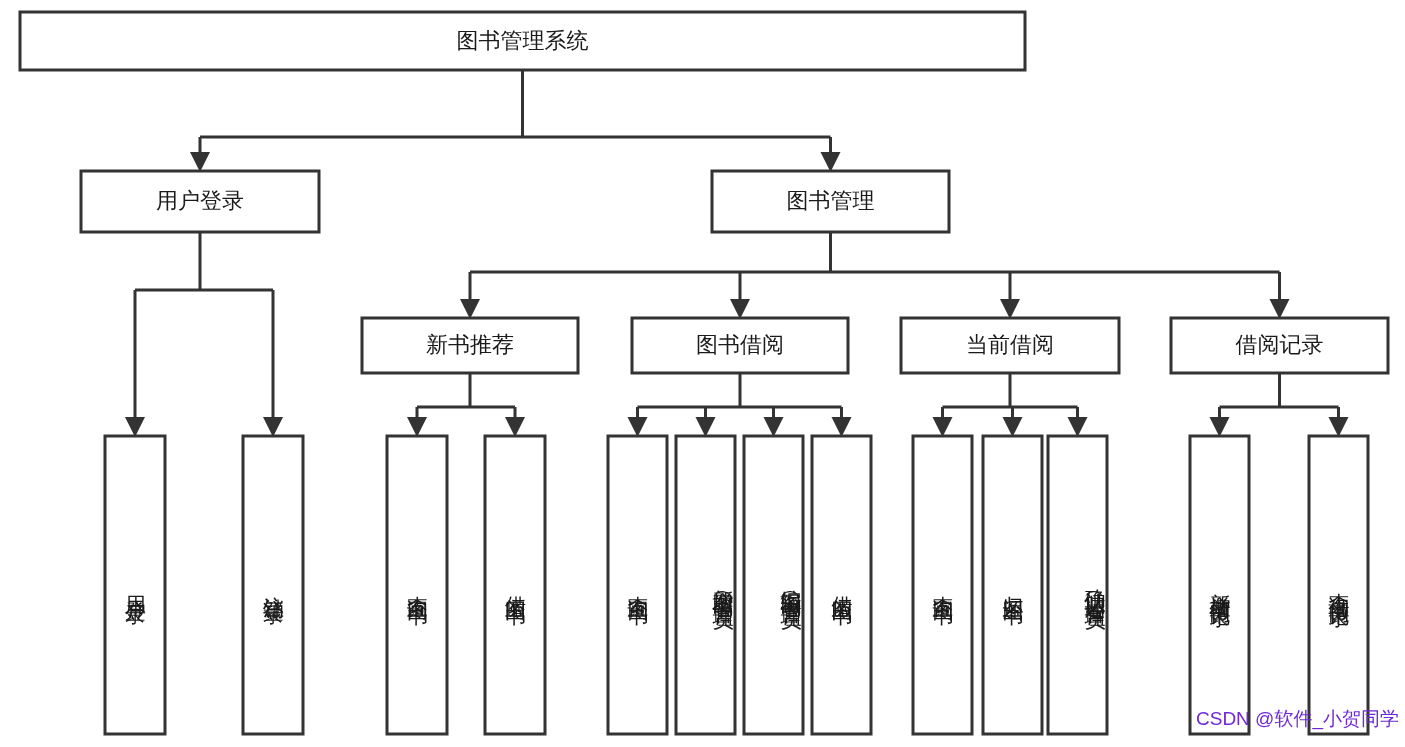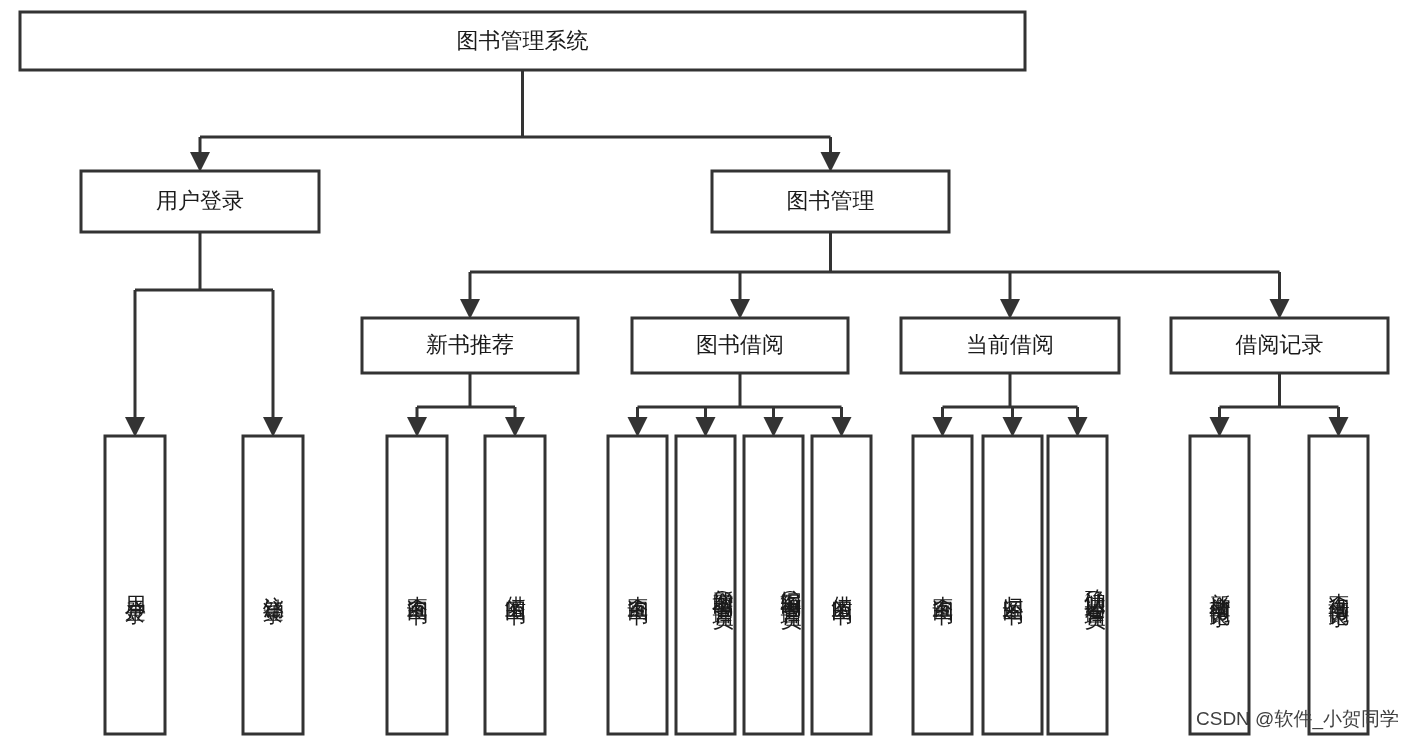--- a/index.html
+++ b/index.html
@@ -58,21 +58,21 @@
     align-items: center;
     justify-content: center;
     text-align: center;
     white-space: nowrap;
     pointer-events: none;
   }
   .watermark {
     position: absolute;
     font-family: "Liberation Sans", "DejaVu Sans", sans-serif;
     font-size: 19px;
-    color: #404040;
+    color: #6d28d9;
     white-space: nowrap;
   }
 </style>
 </head>
 <body>
 
 <div id="diagram-root">
 
   <svg id="tree-svg" viewBox="0 0 1405 747" xmlns="http://www.w3.org/2000/svg">
 

